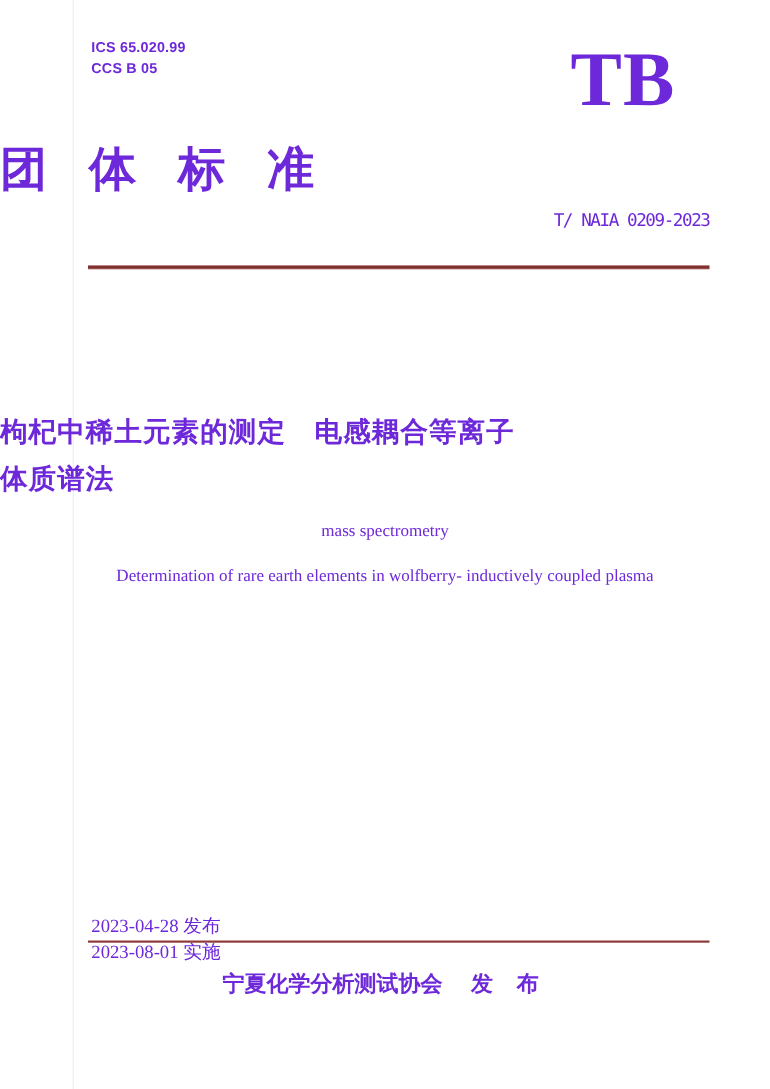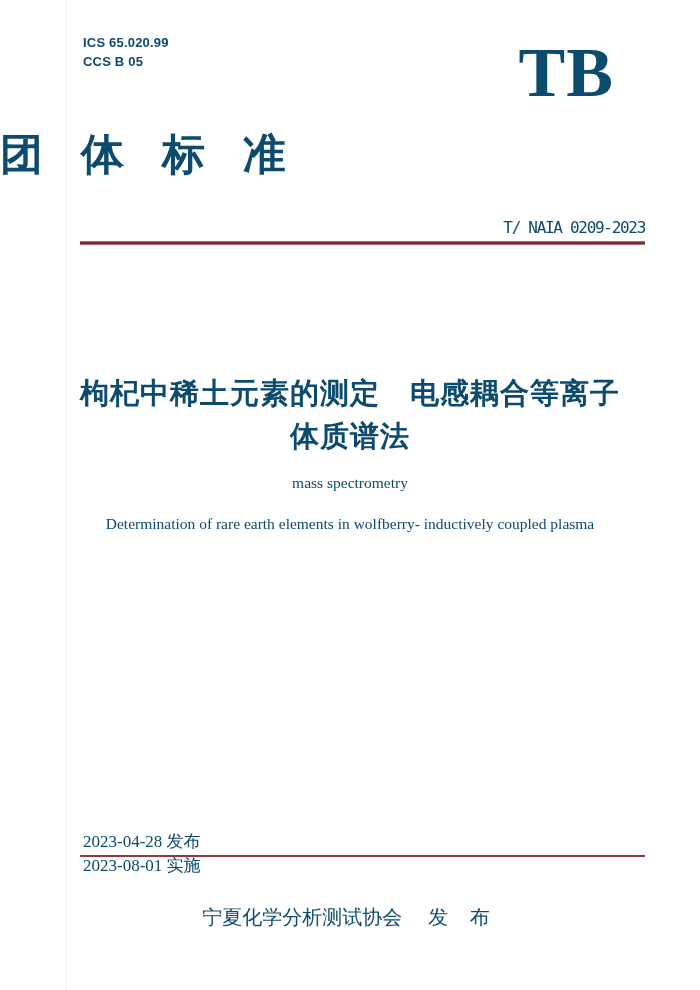--- a/index.html
+++ b/index.html
@@ -8,21 +8,21 @@
     background: #ffffff;
   }
   .page {
     position: relative;
     width: 700px;
     height: 990px;
     margin: 0 auto;
     background: #ffffff;
     overflow: hidden;
     font-family: "Liberation Serif", serif;
-    color: #0c4a6e;
+    color: #6d28d9;
   }
   .margin-guide {
     position: absolute;
     left: 66px;
     top: 0;
     bottom: 0;
     width: 1px;
     background: #ededed;
   }
   .ics-block {
@@ -58,21 +58,20 @@
     word-spacing: 26px;
   }
   .std-num {
     position: absolute;
     top: 189px;
     right: 55px;
     font-family: "DejaVu Sans Mono", monospace;
     font-size: 16px;
     letter-spacing: -1.3px;
     line-height: 22px;
-    margin-top: 28px;
   }
   .rule {
     position: absolute;
     left: 80px;
     width: 565px;
   }
   .rule-top {
     top: 241px;
     height: 4px;
     background: linear-gradient(to bottom, #c98f8e 0%, #7a2e2c 35%, #7a2e2c 65%, #c98f8e 100%);
@@ -80,24 +79,23 @@
   .rule-bottom {
     top: 855px;
     height: 2px;
     background: #8e3b39;
   }
   .title-cn {
     position: absolute;
     top: 372px;
     left: 0;
     width: 100%;
-    text-align: center;
     font-family: "Liberation Sans", sans-serif;
     font-weight: bold;
-    font-size: 29px;
+    font-size: 25px;
     line-height: 43px;
     letter-spacing: 1px;
   }
   .title-en {
     position: absolute;
     top: 462px;
     left: 0;
     width: 100%;
     text-align: center;
     font-family: "Liberation Serif", serif;
@@ -116,24 +114,23 @@
     line-height: 24px;
     flex-direction: column;
   }
   .publisher-row {
     position: absolute;
     top: 881px;
     left: 0;
     width: 100%;
     text-align: center;
     font-family: "Liberation Sans", sans-serif;
-    font-weight: normal;
+    font-weight: bold;
     font-size: 20px;
     line-height: 28px;
-    margin-top: 22px;
   }
   .publisher-row .gap {
     display: inline-block;
     width: 26px;
   }
   .publish-label {
     letter-spacing: 8px;
   }
 </style>
 </head>

